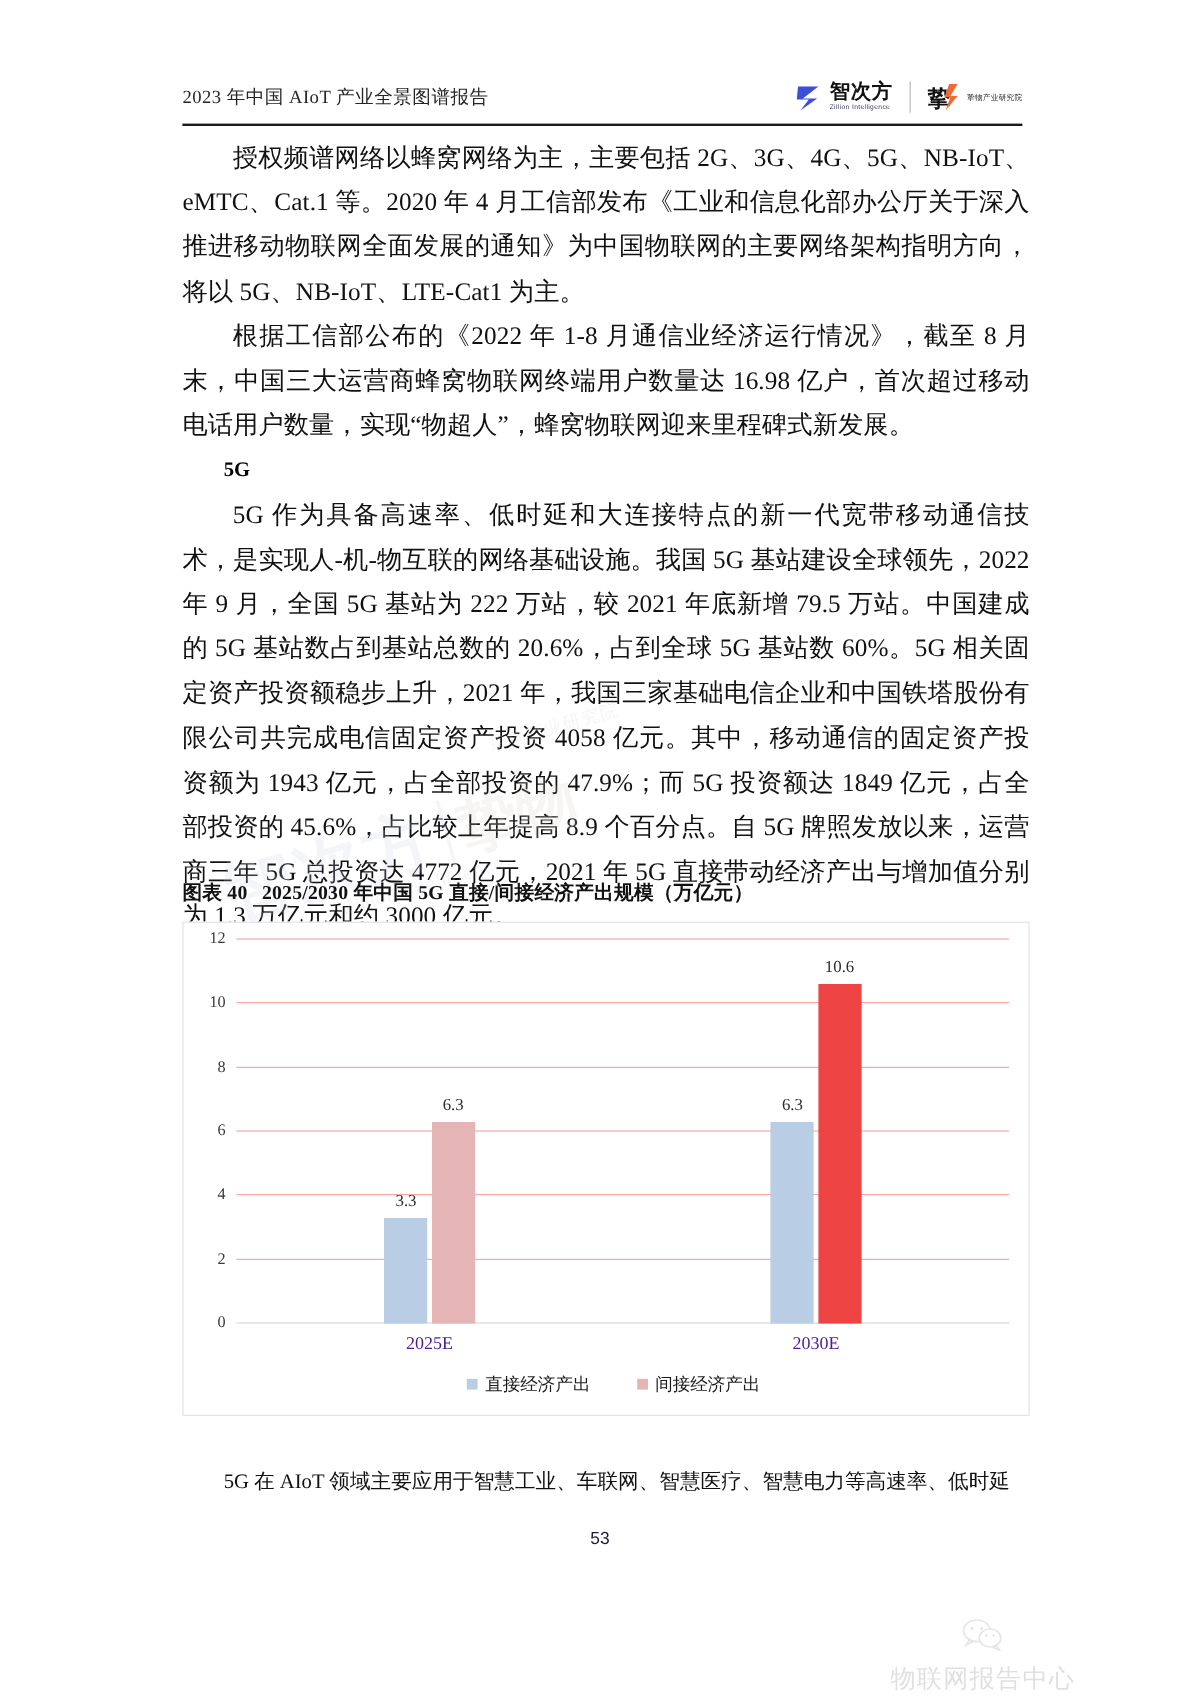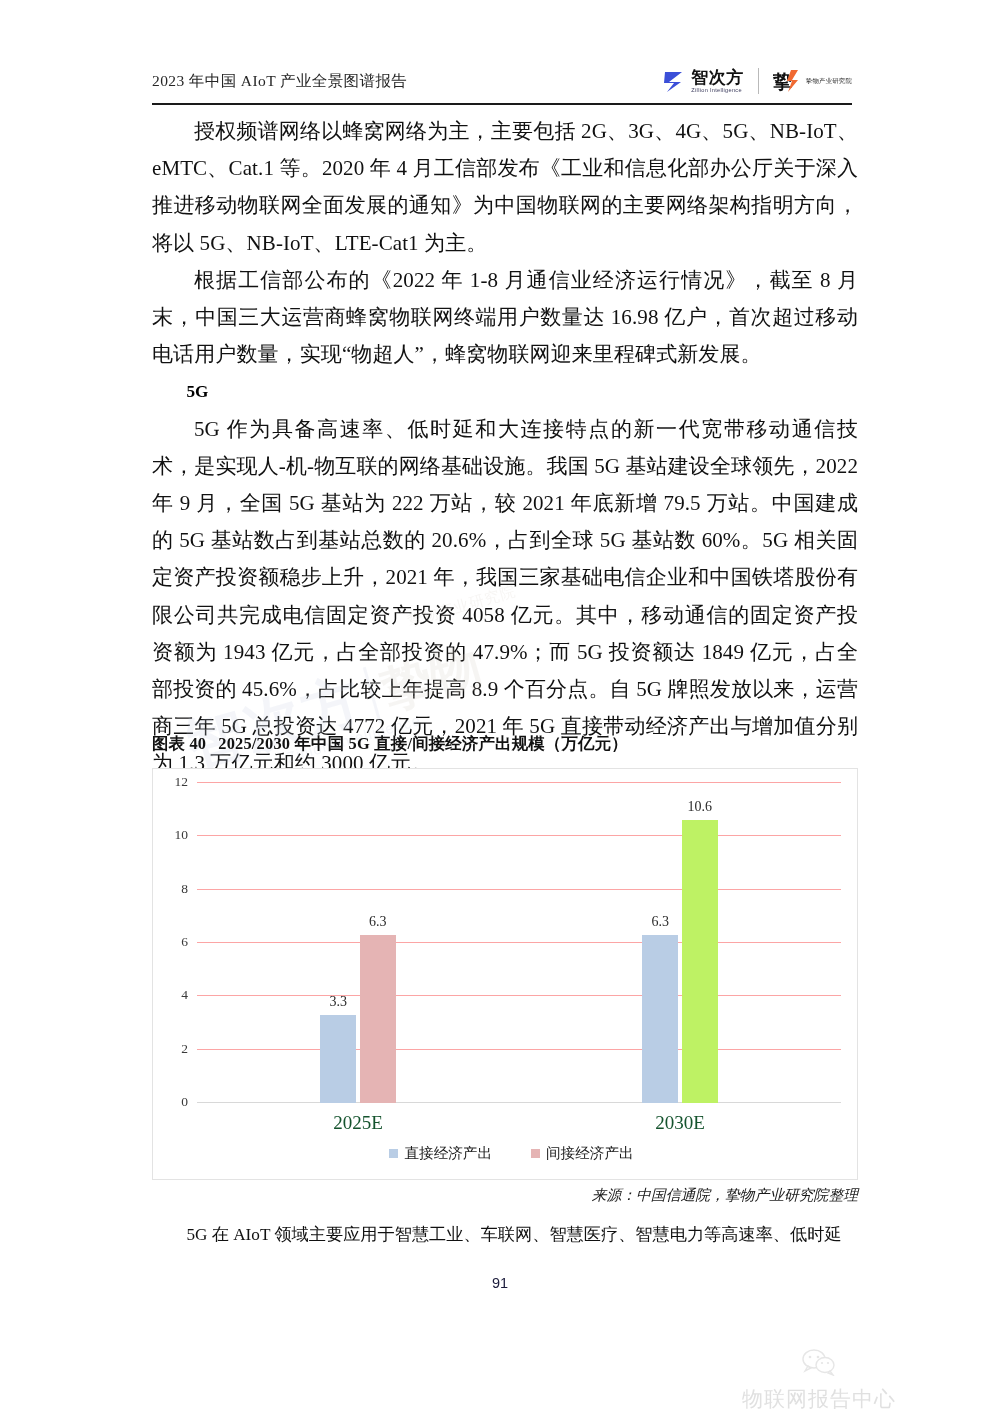--- a/index.html
+++ b/index.html
@@ -173,22 +173,22 @@
     margin-bottom: 5px;
     font-size: 14px;
     color: #2a2a2a;
     white-space: nowrap;
   }
   .xtick {
     position: absolute;
     top: 100%;
     margin-top: 9px;
     transform: translateX(-50%);
-    font-size: 19px;
-    color: #14532d;
+    font-size: 15px;
+    color: #4c1d95;
     white-space: nowrap;
   }
   .legend {
     position: absolute;
     left: 0;
     right: 0;
     bottom: 16px;
     display: flex;
     align-items: center;
     justify-content: center;
@@ -380,42 +380,41 @@
         <div class="bar" style="left: 19.15%; width: 5.6%; height: 27.5%; background: rgb(185, 205, 229);">
           <span class="bar-label">3.3</span>
         </div>
         <div class="bar" style="left: 25.25%; width: 5.6%; height: 52.5%; background: rgb(229, 180, 180);">
           <span class="bar-label">6.3</span>
         </div>
         <span class="xtick" style="left: 25%;">2025E</span>
         <div class="bar" style="left: 69.15%; width: 5.6%; height: 52.5%; background: rgb(185, 205, 229);">
           <span class="bar-label">6.3</span>
         </div>
-        <div class="bar" style="left: 75.25%; width: 5.6%; height: 88.3333%; background: #bef264;">
+        <div class="bar" style="left: 75.25%; width: 5.6%; height: 88.3333%; background: #ef4444;">
           <span class="bar-label">10.6</span>
         </div>
         <span class="xtick" style="left: 75%;">2030E</span>
       </div>
     <div class="legend" id="legend">
         <div class="legend-item">
           <span class="legend-swatch" style="background: rgb(185, 205, 229);"></span>
           <span class="legend-text">直接经济产出</span>
         </div>
         <div class="legend-item">
           <span class="legend-swatch" style="background: rgb(229, 180, 180);"></span>
           <span class="legend-text">间接经济产出</span>
         </div>
       </div>
   </div>
 
-  <div class="source">来源：中国信通院，挚物产业研究院整理</div>
 
   <div class="tail">5G 在 AIoT 领域主要应用于智慧工业、车联网、智慧医疗、智慧电力等高速率、低时延</div>
 
-  <div class="page-number">91</div>
+  <div class="page-number">53</div>
 
   <div class="wm-bottom">
     <span class="wm-wechat">
       <svg width="34" height="28" viewBox="0 0 34 28">
         <ellipse cx="12" cy="11" rx="11" ry="9" fill="none" stroke="#adadad" stroke-width="1.4"></ellipse>
         <path d="M6 18 L3 23 L9 20 Z" fill="none" stroke="#adadad" stroke-width="1.4"></path>
         <circle cx="8" cy="9" r="1.3" fill="#adadad"></circle>
         <circle cx="16" cy="9" r="1.3" fill="#adadad"></circle>
         <ellipse cx="23" cy="17" rx="9" ry="7.5" fill="#ffffff" stroke="#adadad" stroke-width="1.4"></ellipse>
         <path d="M28 23 L31 27 L26 25 Z" fill="none" stroke="#adadad" stroke-width="1.4"></path>

